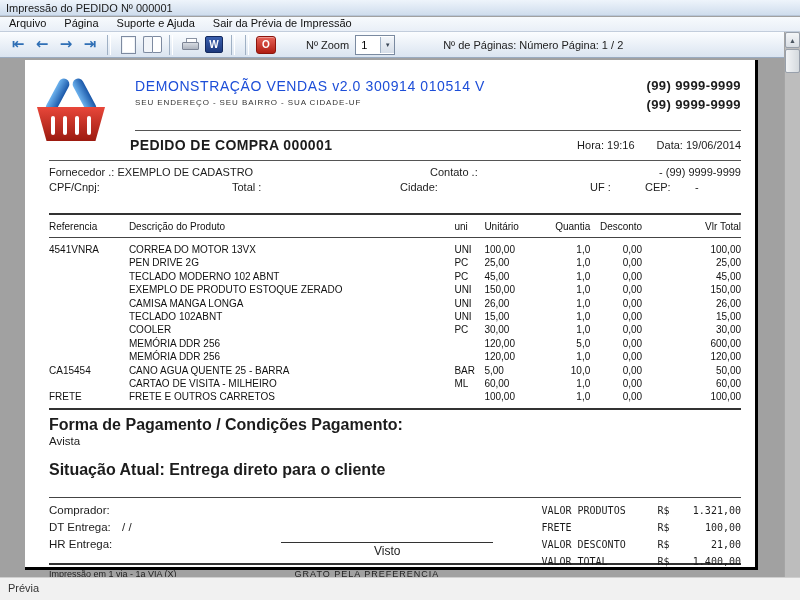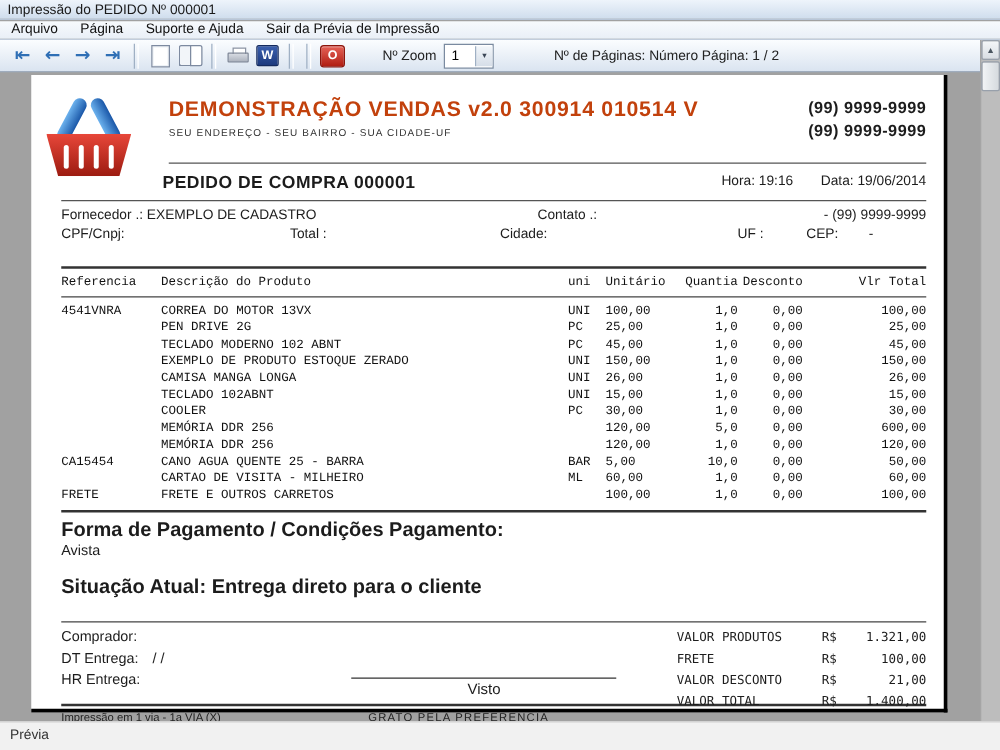--- a/index.html
+++ b/index.html
@@ -94,42 +94,42 @@
   .logo .basket{
     position:absolute;left:2px;bottom:2px;width:68px;height:34px;
     background:linear-gradient(#e8473a,#9c1b10);
     clip-path:polygon(0 0,100% 0,86% 100%,14% 100%);
   }
   .logo .stripe{position:absolute;bottom:8px;width:4px;height:19px;background:#fff;border-radius:2px;}
   .doc-hd1{
     margin-left:86px;margin-top:10px;display:flex;align-items:flex-start;
     border-bottom:1px solid #555;padding-bottom:8px;min-height:52px;
   }
-  .co-title{font-size:17px;font-weight:bold;letter-spacing:.6px;color:#c2410c;margin-top:8px;}
+  .co-title{font-size:14px;font-weight:normal;letter-spacing:.6px;color:#1d4ed8;margin-top:8px;}
   .co-addr{font-size:8px;letter-spacing:.9px;color:#333;margin-top:4px;}
   .co-phones{margin-left:auto;text-align:right;font-size:13px;font-weight:bold;letter-spacing:.4px;line-height:19px;margin-top:6px;white-space:nowrap;}
   .doc-hd2{
     display:flex;align-items:center;border-bottom:1px solid #555;
     padding:6px 0 7px 81px;
   }
   .order-title{font-size:14px;font-weight:bold;letter-spacing:.4px;}
   .hd2-right{margin-left:auto;font-size:11px;display:flex;gap:22px;white-space:nowrap;}
   
   .sup{font-size:11px;line-height:15px;padding-top:4px;border-bottom:2px solid #333;padding-bottom:18px;}
   .sup-row{display:flex;white-space:nowrap;}
   .w381{width:381px;}
   .w438{width:438px;}
   .w183{width:183px;}
   .w168{width:168px;}
   .w190{width:190px;}
   .w55{width:55px;}
   .w50{width:50px;}
   .ml-auto{margin-left:auto;}
   
-  .ptable{font-family:Liberation Mono, monospace;font-size:10px;color:#111;}
+  .ptable{font-family:Liberation Sans, sans-serif;font-size:10px;color:#111;}
   .phead{display:flex;padding:6px 0 5px 0;border-bottom:1px solid #444;}
   .prow{display:flex;line-height:13.4px;}
   .pbody{padding-top:5px;padding-bottom:4px;border-bottom:2px solid #333;}
   .c-ref{width:80px;}
   .c-desc{width:326px;}
   .c-uni{width:30px;}
   .c-unit{width:48px;text-align:left;}
   .c-qty{width:58px;text-align:right;}
   .c-disc{width:52px;text-align:right;}
   .c-tot{width:99px;text-align:right;}

